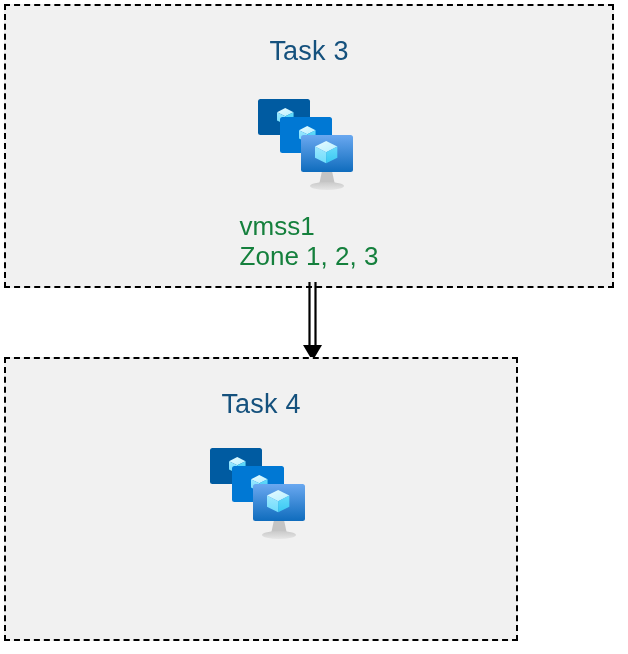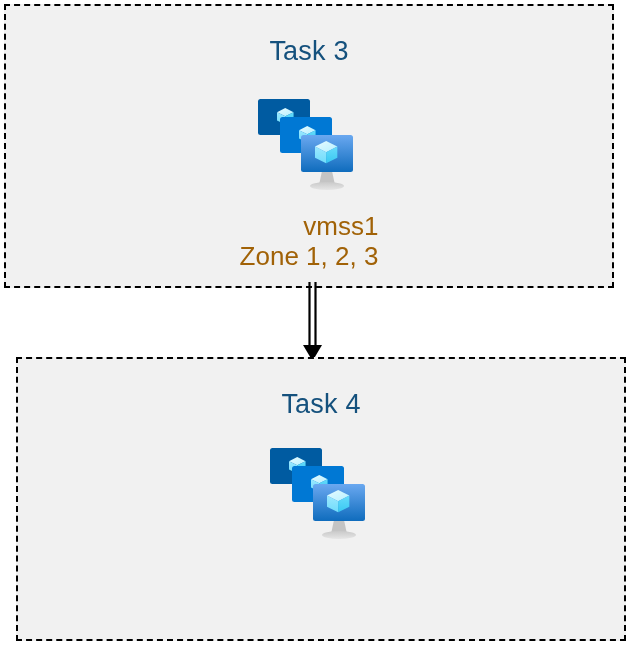--- a/index.html
+++ b/index.html
@@ -35,42 +35,42 @@
   }
 
   #box-task-3 {
     left: 4px;
     top: 4px;
     width: 610px;
     height: 284px;
   }
 
   #box-task-4 {
-    left: 16px;
+    left: 4px;
     top: 357px;
-    width: 610px;
+    width: 514px;
     height: 284px;
   }
 
   .task-title {
     color: #15517d;
     font-size: 27px;
     font-weight: 400;
     letter-spacing: 0.2px;
     line-height: 1;
   }
 
   #box-task-3 .task-title { margin-top: 32px; }
   #box-task-4 .task-title { margin-top: 32px; }
 
   .caption {
-    color: #a16207;
+    color: #15803d;
     font-size: 26px;
     font-weight: 400;
-    text-align: right;
+    text-align: left;
     line-height: 1.16;
     white-space: pre-line;
   }
 
   #box-task-3 .caption { margin-top: 16px; }
   #box-task-4 .caption { margin-top: 28px; }
 
   
   .vmss-icon {
     display: block;

